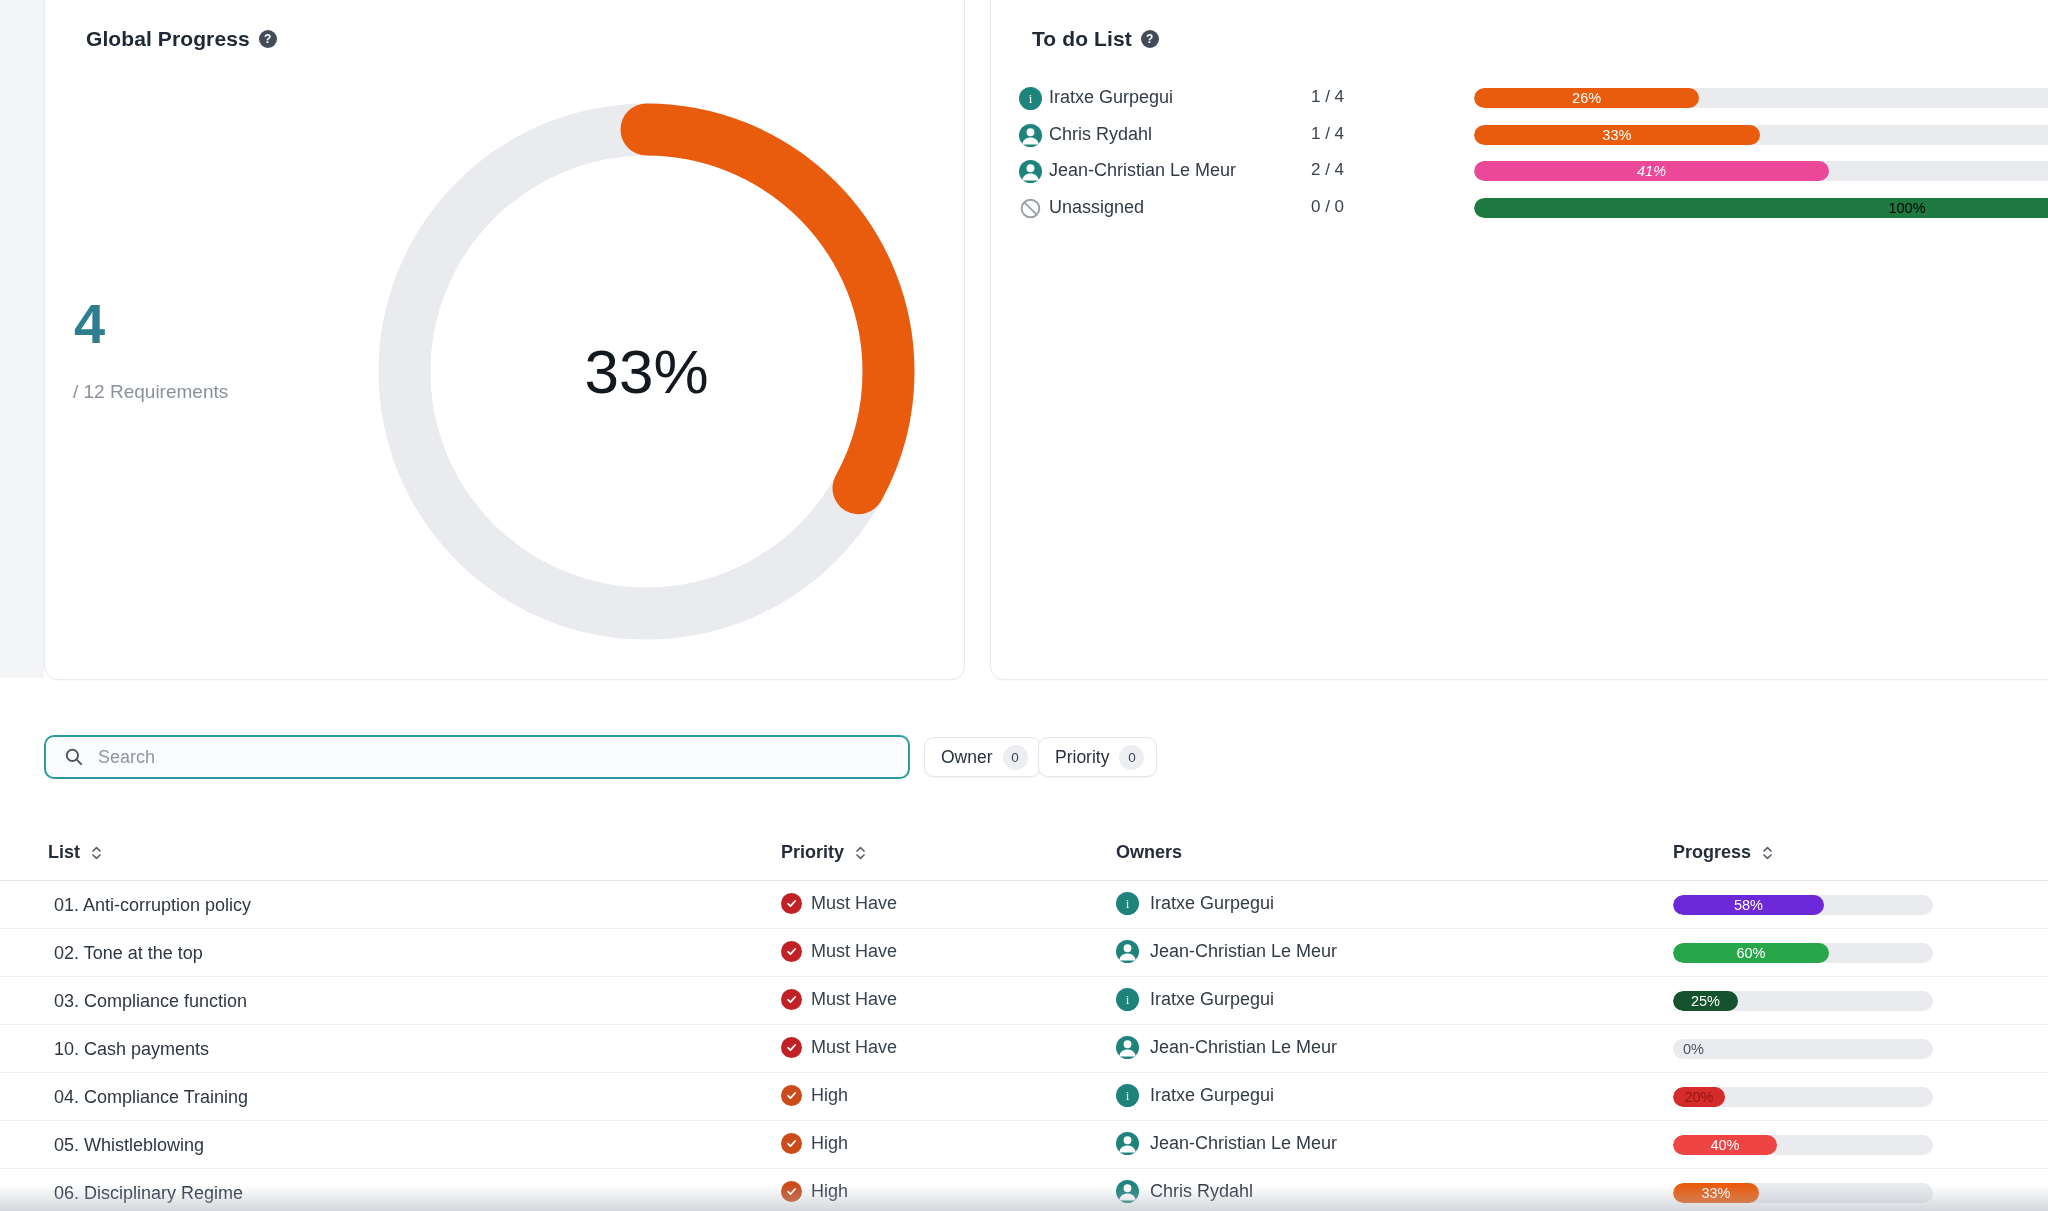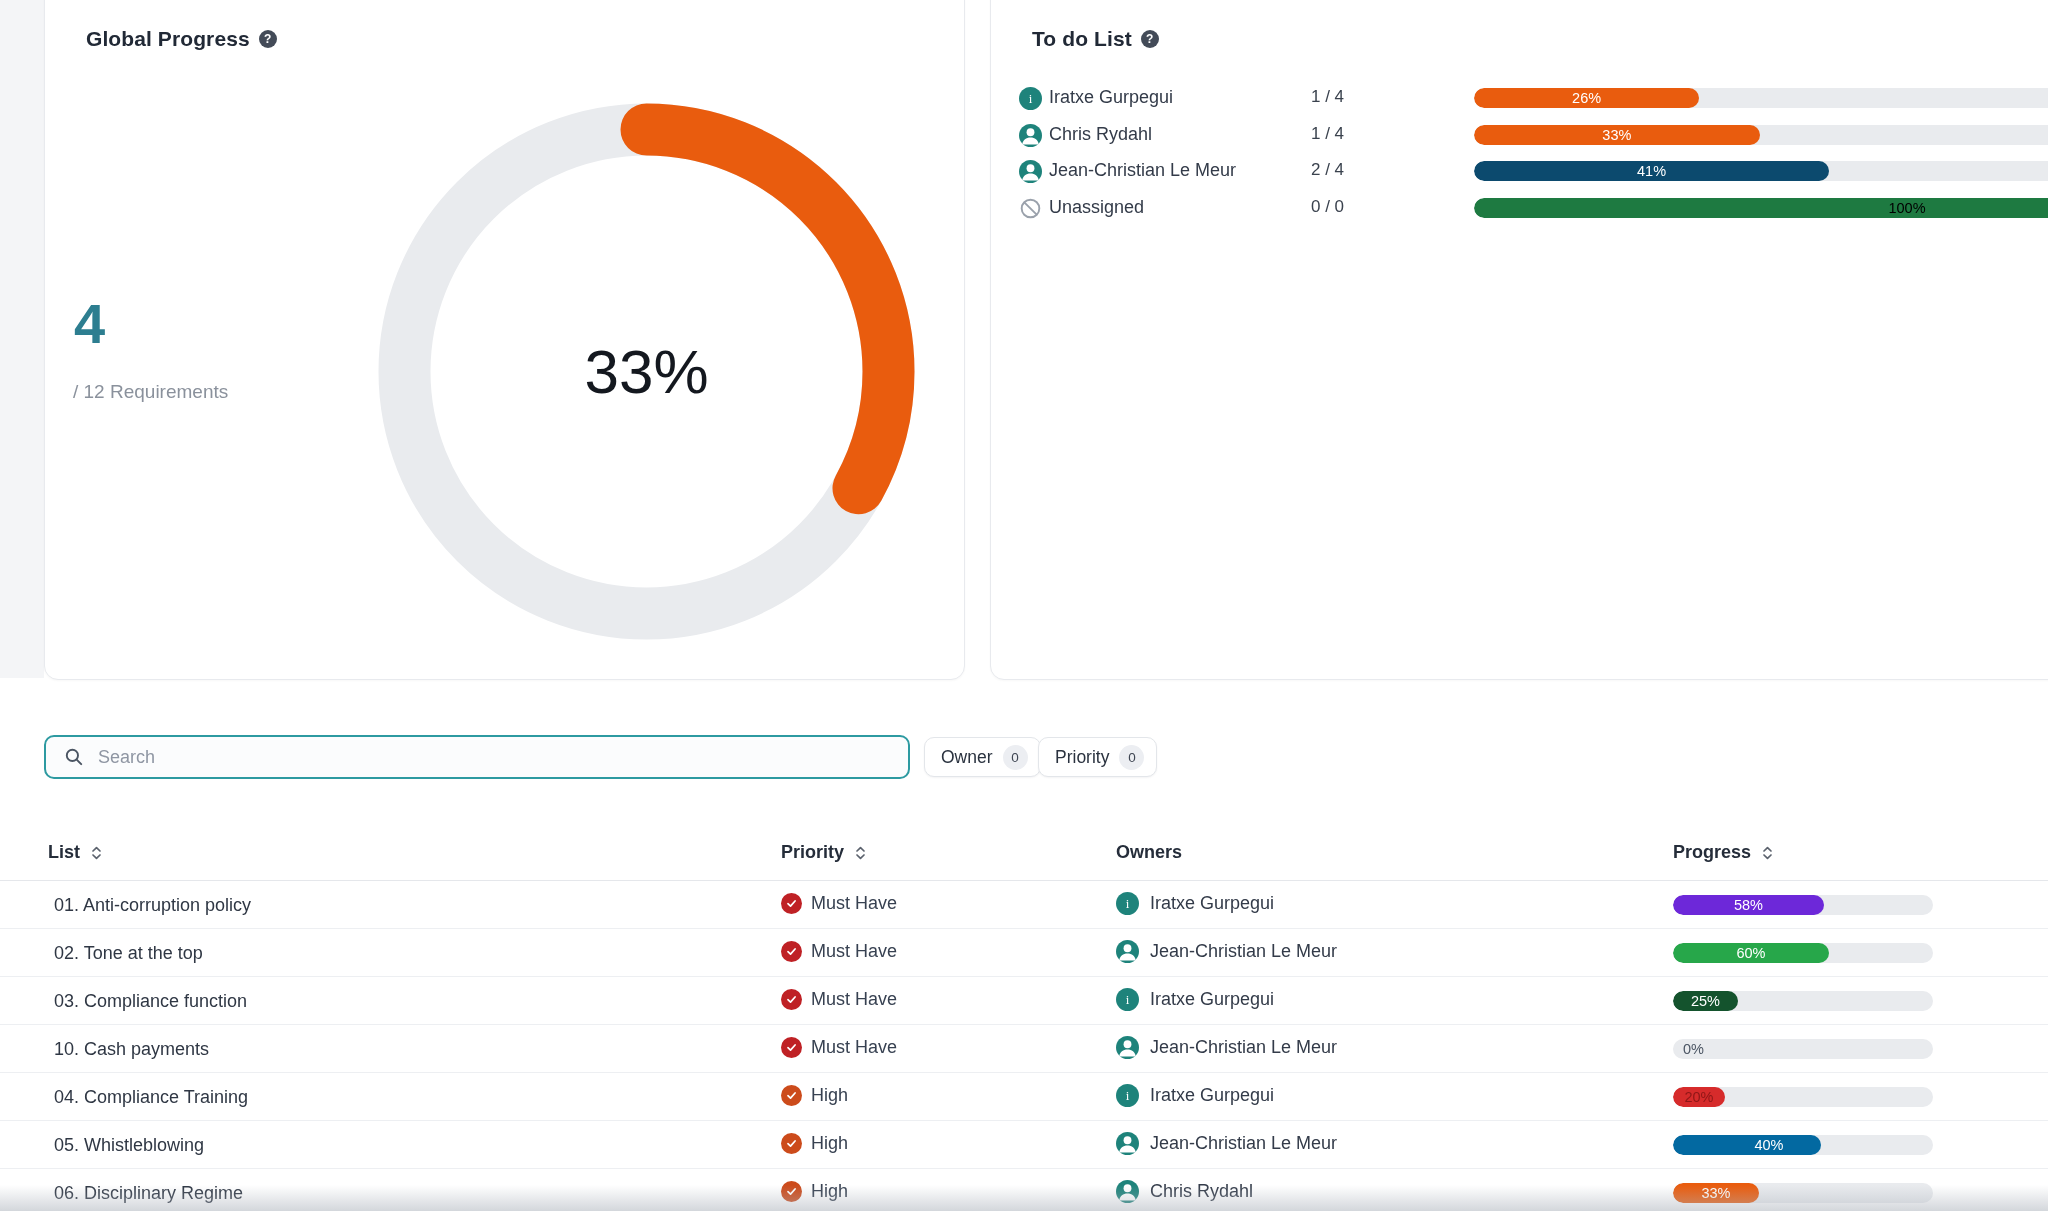--- a/index.html
+++ b/index.html
@@ -128,21 +128,21 @@
     <svg width="23" height="23" viewBox="0 0 24 24">
       <circle cx="12" cy="12" r="12" fill="#1e837b"></circle>
       <circle cx="12" cy="8.6" r="4.1" fill="#ffffff"></circle>
       <path d="M12 14.2c-4.5 0-8 2.7-8.6 7.1h17.2c-.6-4.4-4.1-7.1-8.6-7.1z" fill="#ffffff"></path>
     </svg>
 
   </span>
     <span class="todo-name">Jean-Christian Le Meur</span>
     <span class="todo-count">2 / 4</span>
     <span class="bar-track">
-      <span class="bar-fill" style="width: 41%; background: #0c4a6e;">
+      <span class="bar-fill" style="width: 41%; background: #ec4899; font-style: italic;">
         <span class="bar-label" style="color: rgb(255, 255, 255);">41%</span>
       </span>
     </span>
   </div>
         <div class="todo-row" style="top: 216.5px;">
     <span class="avatar">
 
     <svg width="23" height="23" viewBox="0 0 24 24">
       <circle cx="12" cy="12" r="9.2" fill="none" stroke="#9aa1ab" stroke-width="2"></circle>
       <line x1="5.8" y1="5.8" x2="18.2" y2="18.2" stroke="#9aa1ab" stroke-width="2"></line>
@@ -357,21 +357,21 @@
     <svg width="23" height="23" viewBox="0 0 24 24">
       <circle cx="12" cy="12" r="12" fill="#1e837b"></circle>
       <circle cx="12" cy="8.6" r="4.1" fill="#ffffff"></circle>
       <path d="M12 14.2c-4.5 0-8 2.7-8.6 7.1h17.2c-.6-4.4-4.1-7.1-8.6-7.1z" fill="#ffffff"></path>
     </svg>
 
   </span>
       <span class="owner-name">Jean-Christian Le Meur</span>
     </span>
     <span class="bar-track">
-      <span class="bar-fill" style="width: 40%; background: #0369a1; padding-left: 44px;">
+      <span class="bar-fill" style="width: 40%; background: #ef4444;">
         <span class="bar-label" style="color: rgb(255, 255, 255);">40%</span>
       </span>
 
     </span>
   </div>
         <div class="trow">
     <span class="td-name">06. Disciplinary Regime</span>
     <span class="td-priority">
       <span class="prio-circle" style="background: rgb(204, 75, 27);">
         <svg width="13" height="13" viewBox="0 0 16 16">

